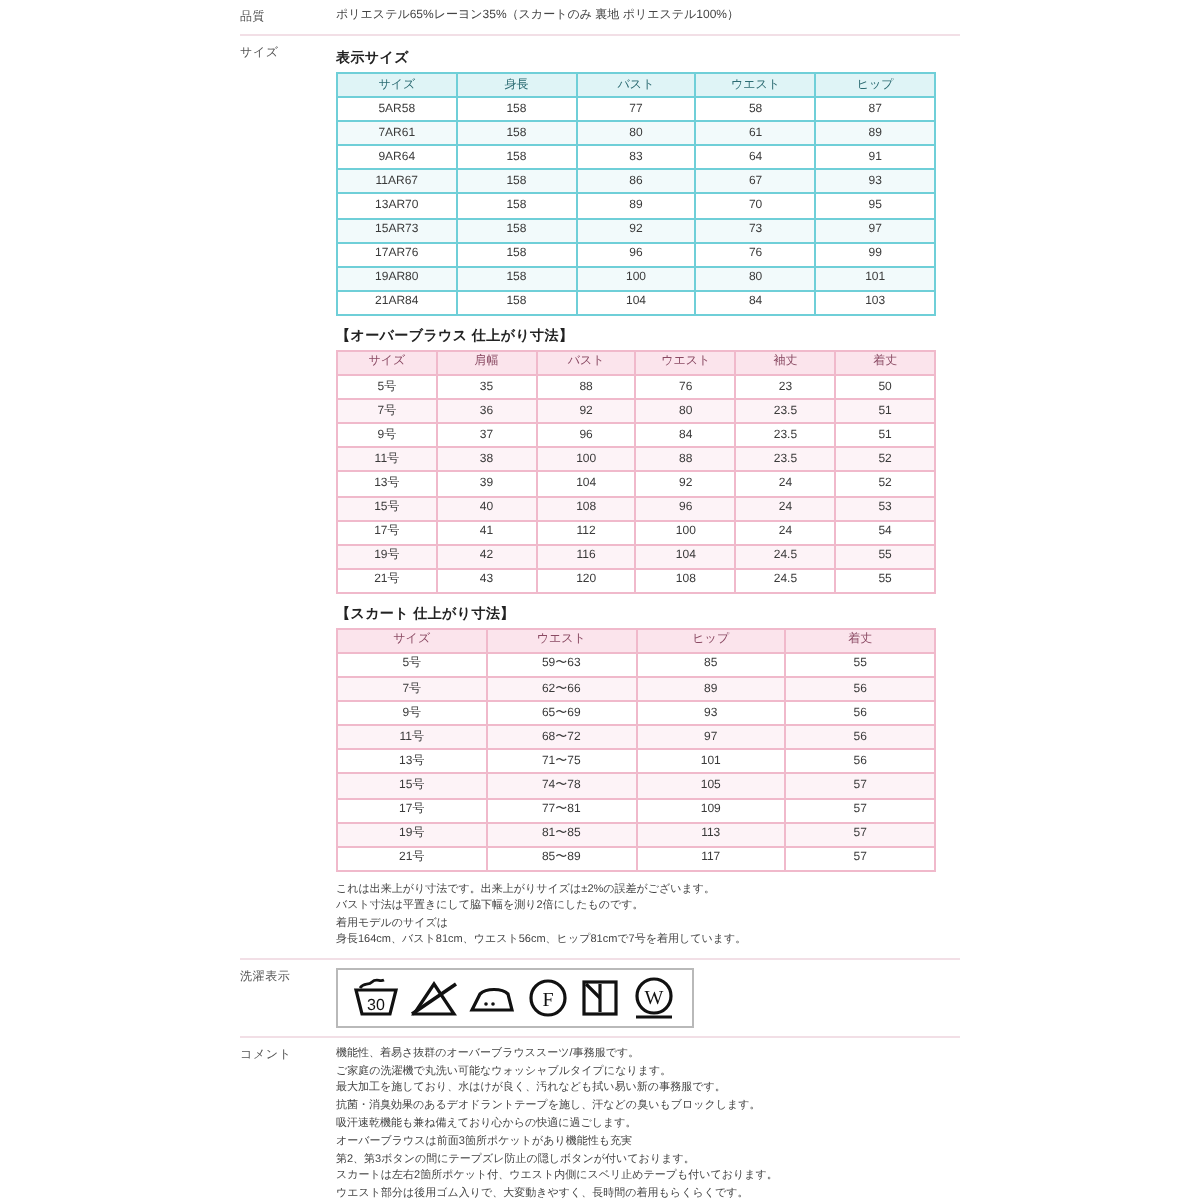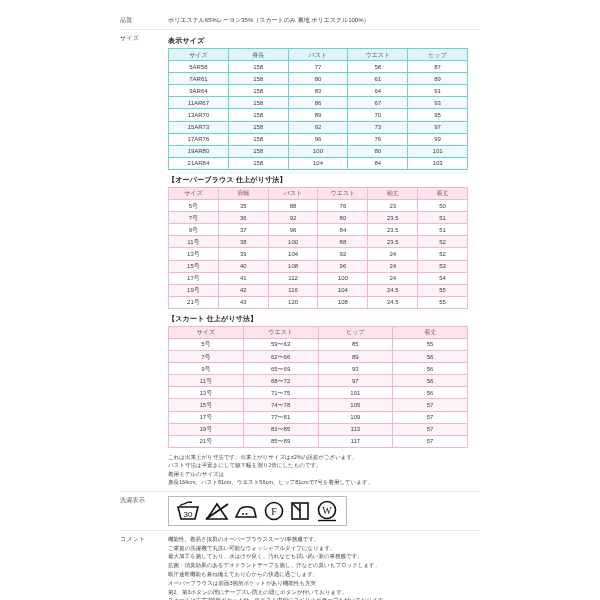--- a/index.html
+++ b/index.html
@@ -7,21 +7,21 @@
     width:600px;height:600px;
     background:#ffffff;
     font-family:"Liberation Sans","DejaVu Sans",sans-serif;
     color:#333333;
     overflow:hidden;
   }
   .page{
     position:relative;
     width:600px;height:600px;
     box-sizing:border-box;
-    padding:12px 120px;
+    padding:0 120px;
     background:#ffffff;
   }
   .spec-table{
     width:360px;
     border-collapse:collapse;
     table-layout:fixed;
   }
   .spec-table > tbody > tr > td{
     vertical-align:top;
     padding:4px 0 4px 0;

